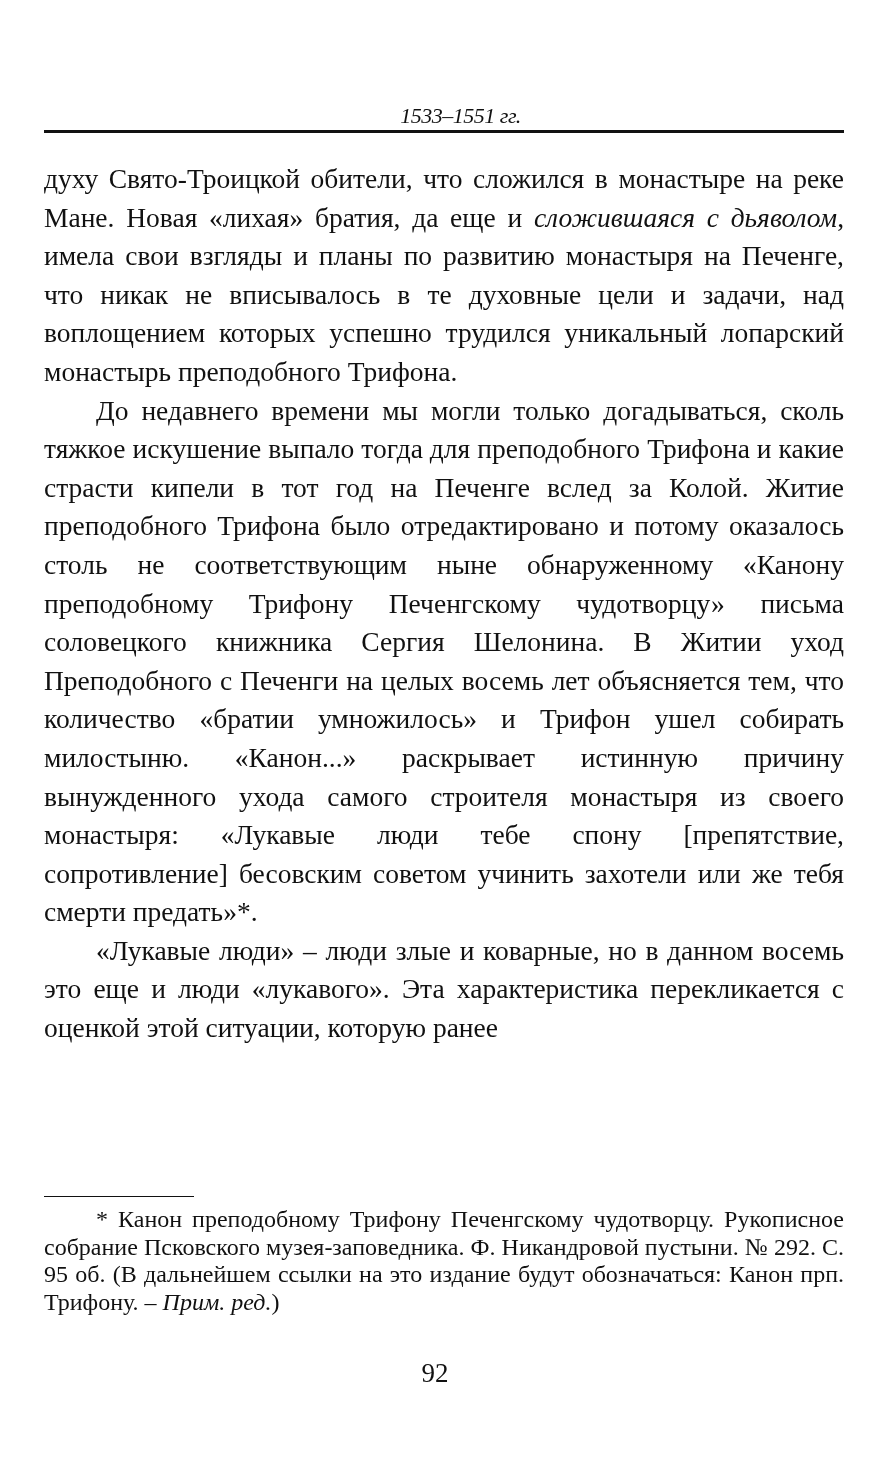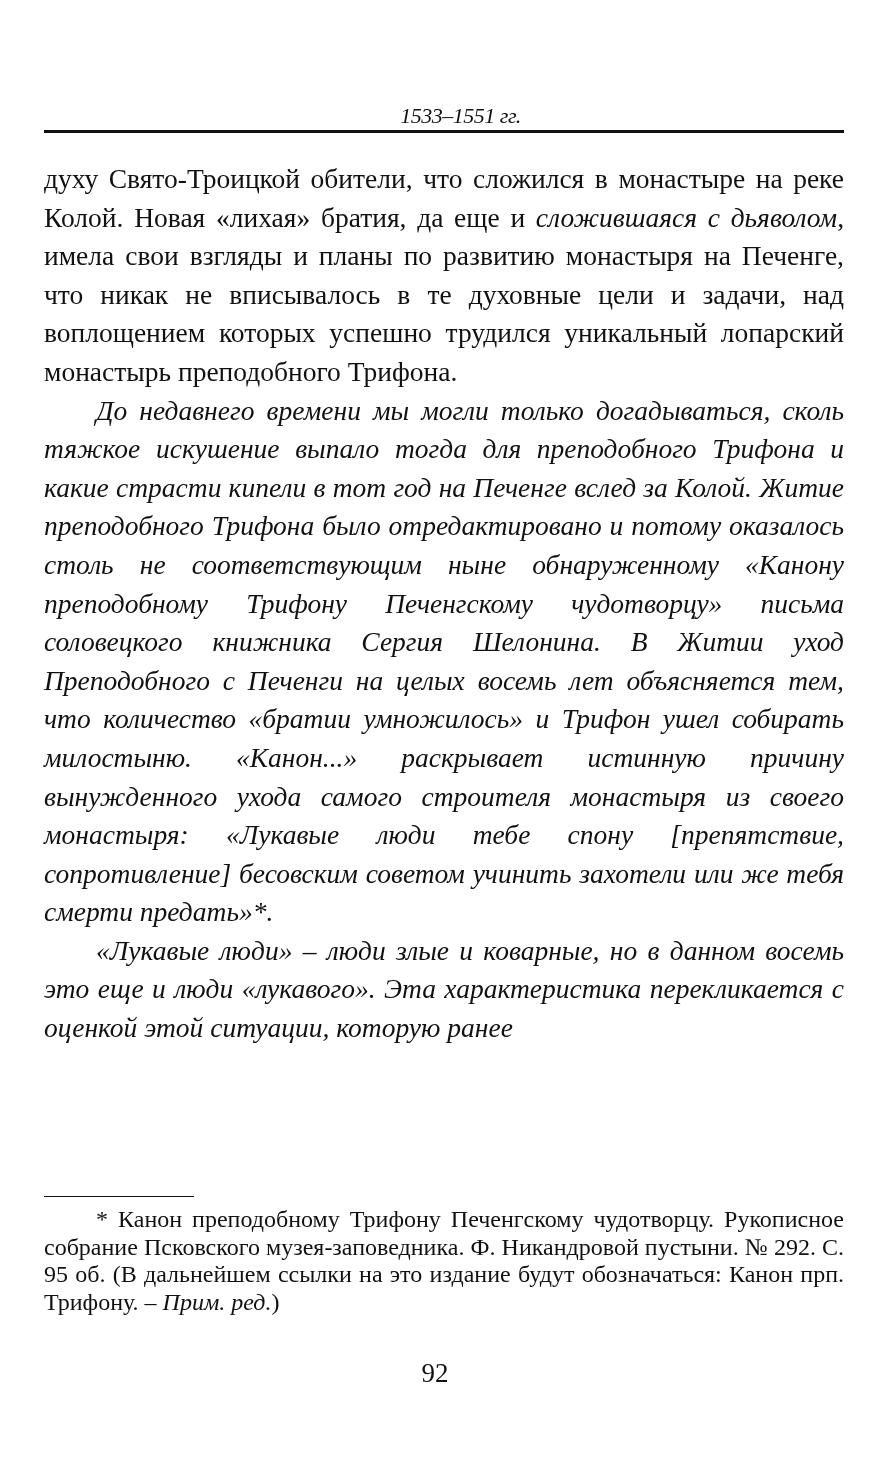--- a/index.html
+++ b/index.html
@@ -1,35 +1,35 @@
 <!DOCTYPE html>
 <html><head>
 <meta charset="utf-8">
 <style>
   html, body { margin: 0; padding: 0; background: #ffffff; }
   body { width: 883px; height: 1466px; position: relative; overflow: hidden; color: #111; font-family: "Liberation Serif", "DejaVu Serif", serif; }
   .running-head { position: absolute; top: 103px; left: 12px; width: 883px; text-align: center; font-style: italic; font-size: 22px; letter-spacing: -0.5px; padding-left: 7px; }
   .head-rule { position: absolute; top: 130px; left: 44px; width: 800px; height: 3px; background: #111; }
   .body-text { position: absolute; top: 160px; left: 44px; width: 800px; font-size: 27.5px; line-height: 38.6px; }
   .body-text p { margin: 0; text-align: justify; text-align-last: left; }
-  .body-text p.indent { text-indent: 52px; font-style: italic; }
+  .body-text p.indent { text-indent: 52px; }
   .body-text em { font-style: italic; margin-top: 12px; }
   .fn-rule { position: absolute; top: 1196px; left: 44px; width: 150px; height: 1px; background: #111; }
   .footnote { position: absolute; top: 1206px; left: 44px; width: 800px; font-size: 24px; line-height: 27.5px; text-align: justify; }
   .footnote p { margin: 0; text-indent: 52px; text-align: justify; text-align-last: left; }
   .page-number { position: absolute; top: 1358px; left: 0; width: 870px; text-align: center; font-size: 27px; }
 </style>
 </head>
 <body>
 
 <div class="running-head">1533–1551 гг.</div>
 <div class="head-rule"></div>
 
 <div class="body-text">
-  <p><span>духу Свято-Троицкой обители, что сложился в монастыре на реке Колой. Новая «лихая» братия, да еще и </span><em>сложившаяся с дьяволом</em><span>, имела свои взгляды и планы по развитию монастыря на Печенге, что никак не вписывалось в те духовные цели и задачи, над воплощением которых успешно трудился уникальный лопарский монастырь преподобного Трифона.</span></p>
+  <p><span>духу Свято-Троицкой обители, что сложился в монастыре на реке Мане. Новая «лихая» братия, да еще и </span><em>сложившаяся с дьяволом</em><span>, имела свои взгляды и планы по развитию монастыря на Печенге, что никак не вписывалось в те духовные цели и задачи, над воплощением которых успешно трудился уникальный лопарский монастырь преподобного Трифона.</span></p>
   <p class="indent">До недавнего времени мы могли только догадываться, сколь тяжкое искушение выпало тогда для преподобного Трифона и какие страсти кипели в тот год на Печенге вслед за Колой. Житие преподобного Трифона было отредактировано и потому оказалось столь не соответствующим ныне обнаруженному «Канону преподобному Трифону Печенгскому чудотворцу» письма соловецкого книжника Сергия Шелонина. В Житии уход Преподобного с Печенги на целых восемь лет объясняется тем, что количество «братии умножилось» и Трифон ушел собирать милостыню. «Канон...» раскрывает истинную причину вынужденного ухода самого строителя монастыря из своего монастыря: «Лукавые люди тебе спону [препятствие, сопротивление] бесовским советом учинить захотели или же тебя смерти предать»*.</p>
   <p class="indent">«Лукавые люди» – люди злые и коварные, но в данном восемь это еще и люди «лукавого». Эта характеристика перекликается с оценкой этой ситуации, которую ранее</p>
 </div>
 
 <div class="fn-rule"></div>
 <div class="footnote">
   <p><span>* Канон преподобному Трифону Печенгскому чудотворцу. Рукописное собрание Псковского музея-заповедника. Ф. Никандровой пустыни. № 292. С. 95 об. (В дальнейшем ссылки на это издание будут обозначаться: Канон прп. Трифону. – </span><em>Прим. ред.</em><span>)</span></p>
 </div>
 
 <div class="page-number">92</div>

